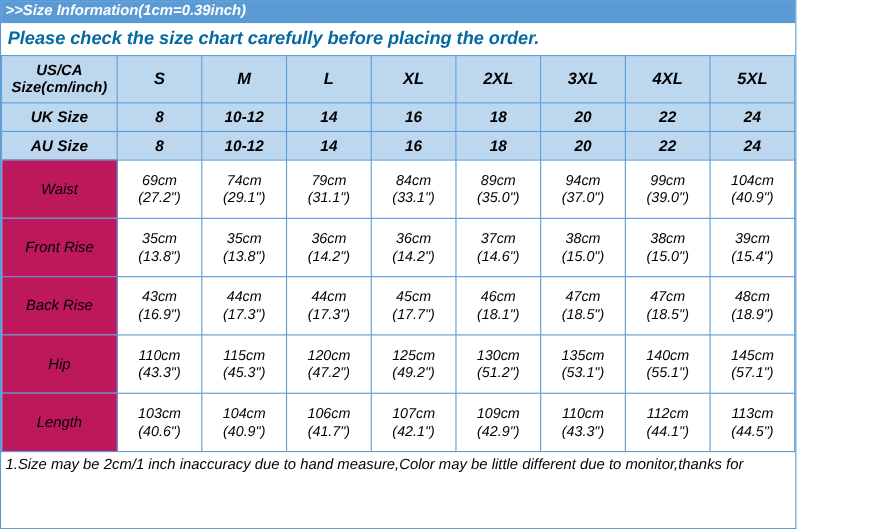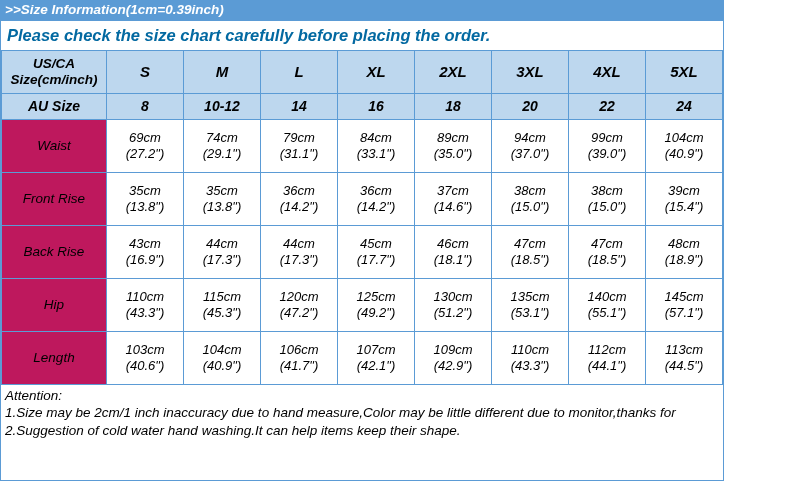--- a/index.html
+++ b/index.html
@@ -125,20 +125,31 @@
         <td>S</td>
         <td>M</td>
         <td>L</td>
         <td>XL</td>
         <td>2XL</td>
         <td>3XL</td>
         <td>4XL</td>
         <td>5XL</td>
       </tr>
 
+      <tr class="uk-row">
+        <td class="rowlabel">UK Size</td>
+        <td>8</td>
+        <td>10-12</td>
+        <td>14</td>
+        <td>16</td>
+        <td>18</td>
+        <td>20</td>
+        <td>22</td>
+        <td>24</td>
+      </tr>
 
       <tr class="au-row">
         <td class="rowlabel">AU Size</td>
         <td>8</td>
         <td>10-12</td>
         <td>14</td>
         <td>16</td>
         <td>18</td>
         <td>20</td>
         <td>22</td>
@@ -321,18 +332,16 @@
           </td>
         <td>
             <span class="cm">113cm</span>
             <span class="inch">(44.5")</span>
           </td>
       </tr>
     </tbody>
   </table>
 
   <div class="notes">
-    <div>Attention:</div>
     <div>1.Size may be 2cm/1 inch inaccuracy due to hand measure,Color may be little different due to monitor,thanks for</div>
-    <div>2.Suggestion of cold water hand washing.It can help items keep their shape.</div>
   </div>
 
 </div>
 
 </body></html>

